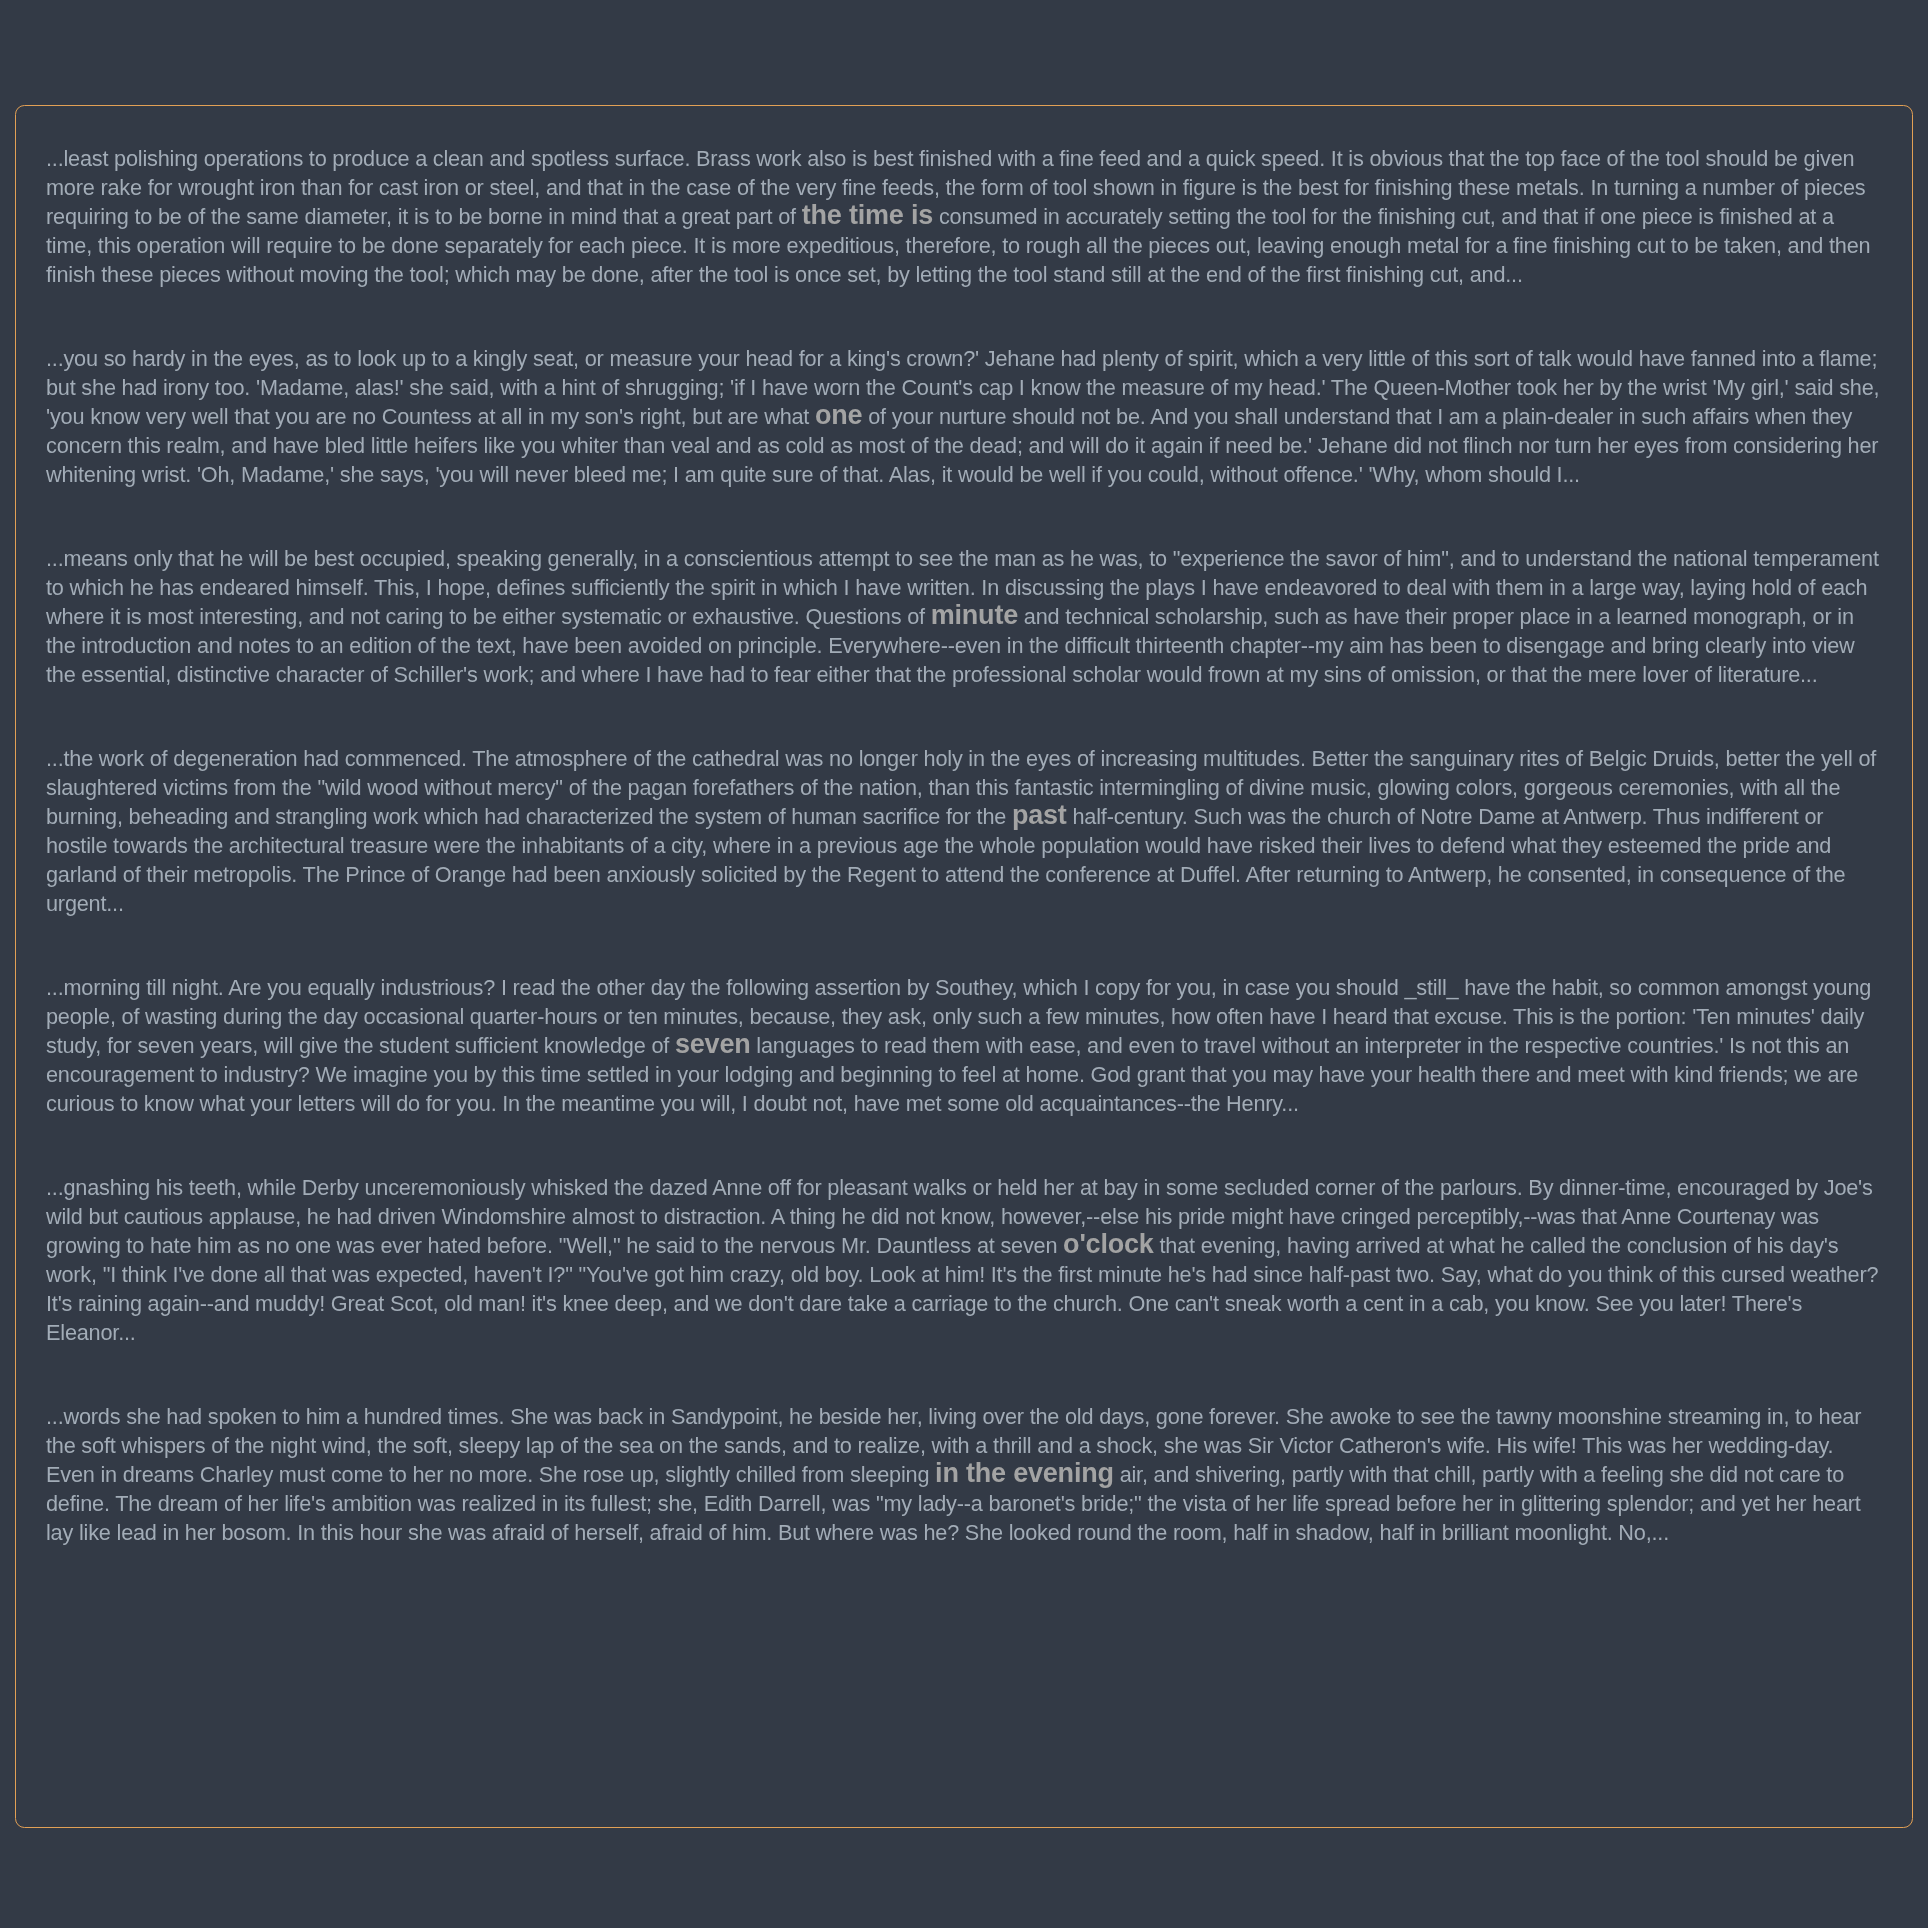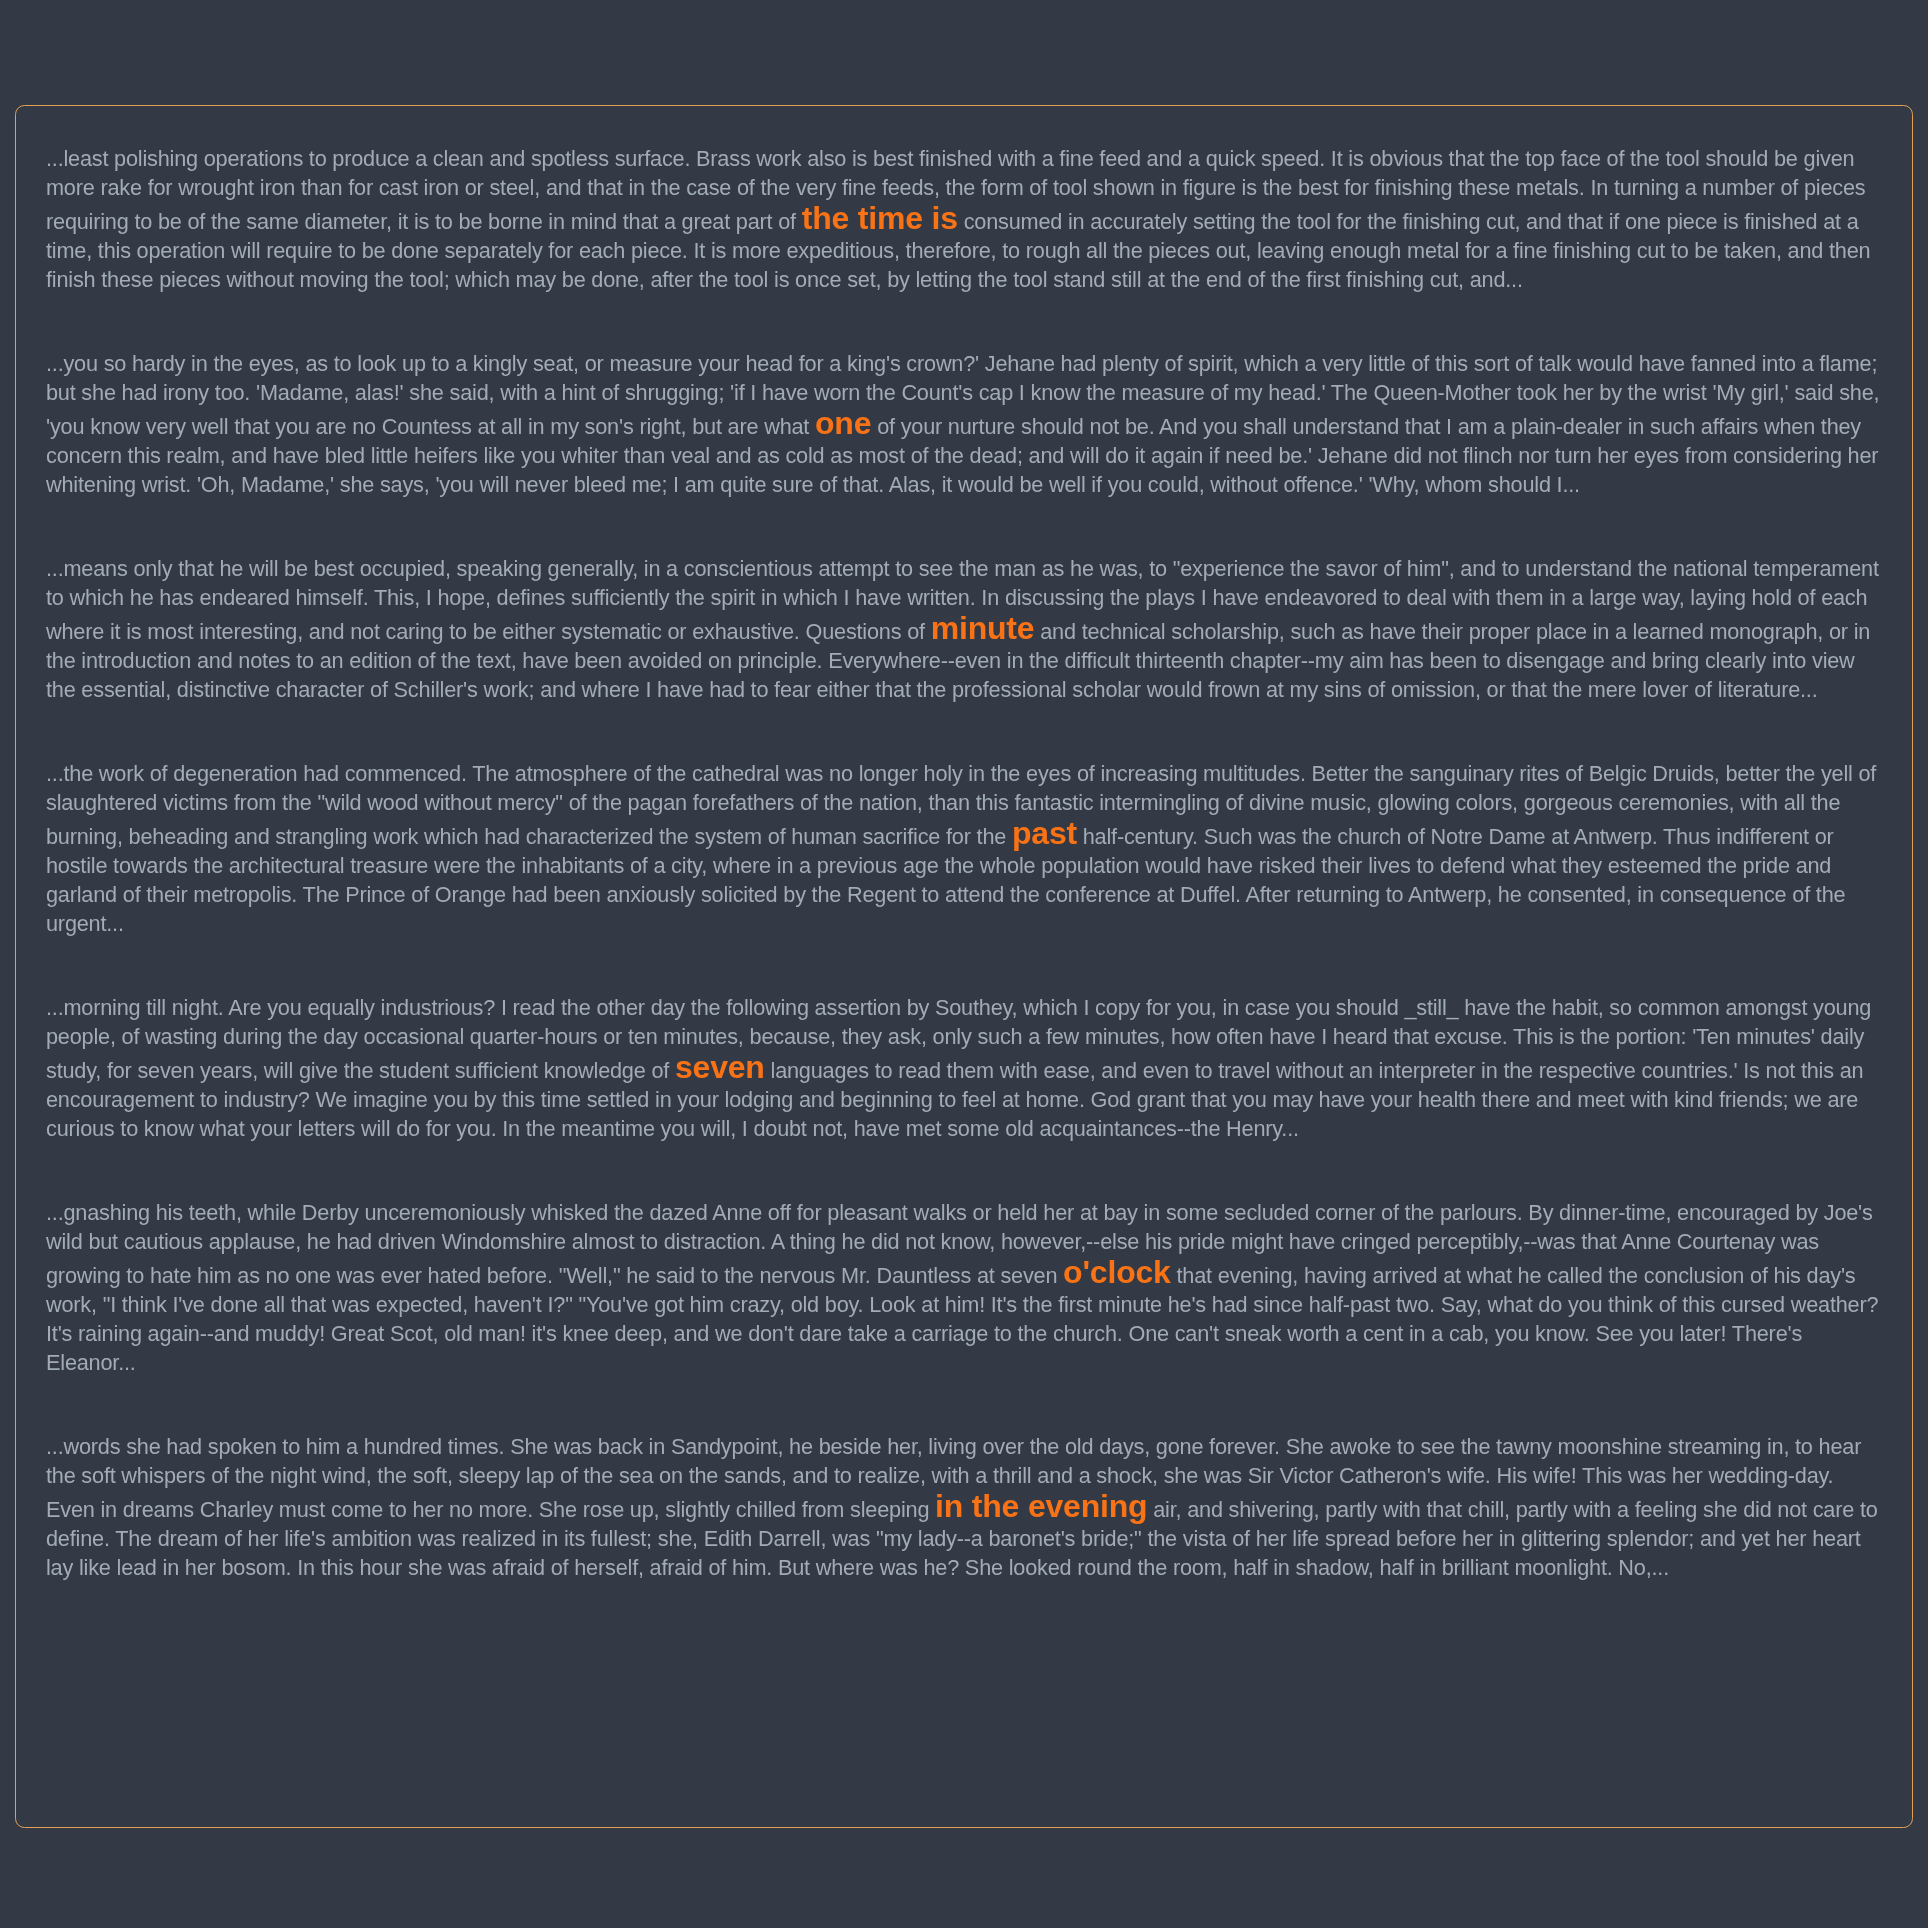--- a/index.html
+++ b/index.html
@@ -25,23 +25,23 @@
   }
   .quote {
     margin: 0 0 55px 0;
     color: #a2acb7;
     font-size: 21.7px;
     line-height: 29px;
     font-weight: 300;
     letter-spacing: -0.2px;
   }
   .hl {
-    color: #f97316;
+    color: #a3a3a3;
     font-weight: 700;
-    font-size: 32px;
+    font-size: 27px;
     line-height: 1;
     white-space: nowrap;
   }
 </style>
 </head>
 <body>
 
 <div class="quotes-panel">
 
   <p class="quote"><span>...least polishing operations to produce a clean and spotless surface. Brass work also is best finished with a fine feed and a quick speed. It is obvious that the top face of the tool should be given more rake for wrought iron than for cast iron or steel, and that in the case of the very fine feeds, the form of tool shown in figure is the best for finishing these metals. In turning a number of pieces requiring to be of the same diameter, it is to be borne in mind that a great part of </span><span class="hl">the time is</span><span> consumed in accurately setting the tool for the finishing cut, and that if one piece is finished at a time, this operation will require to be done separately for each piece. It is more expeditious, therefore, to rough all the pieces out, leaving enough metal for a fine finishing cut to be taken, and then finish these pieces without moving the tool; which may be done, after the tool is once set, by letting the tool stand still at the end of the first finishing cut, and...</span></p>

